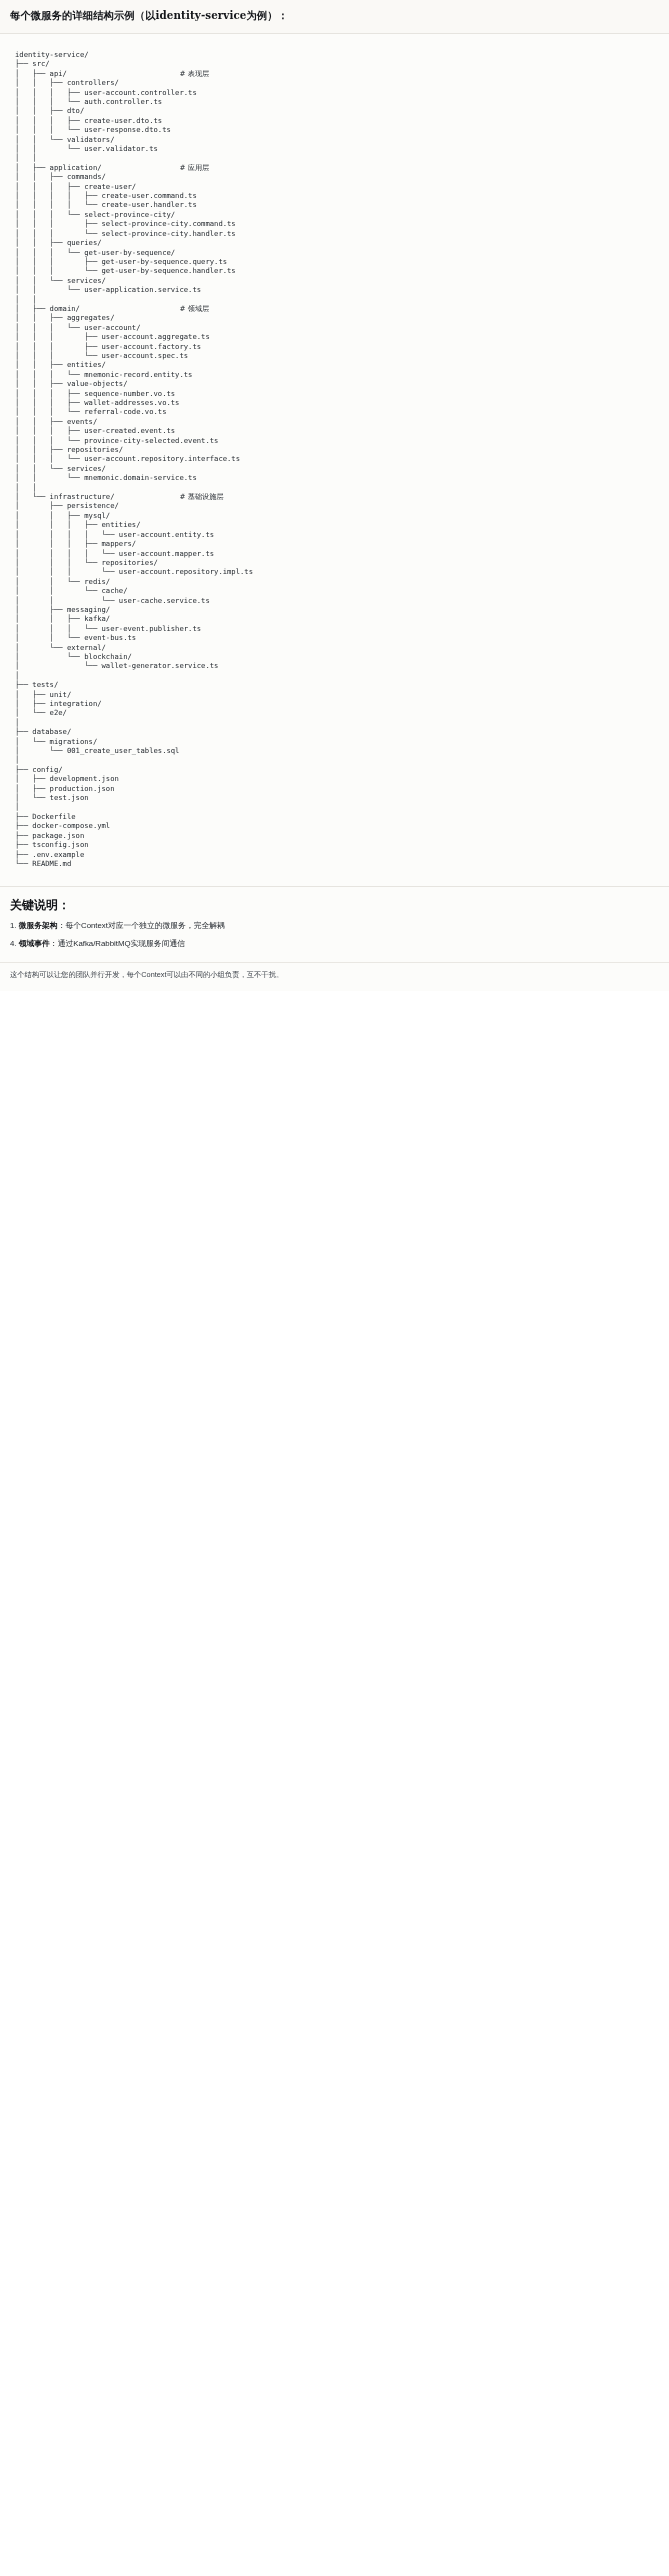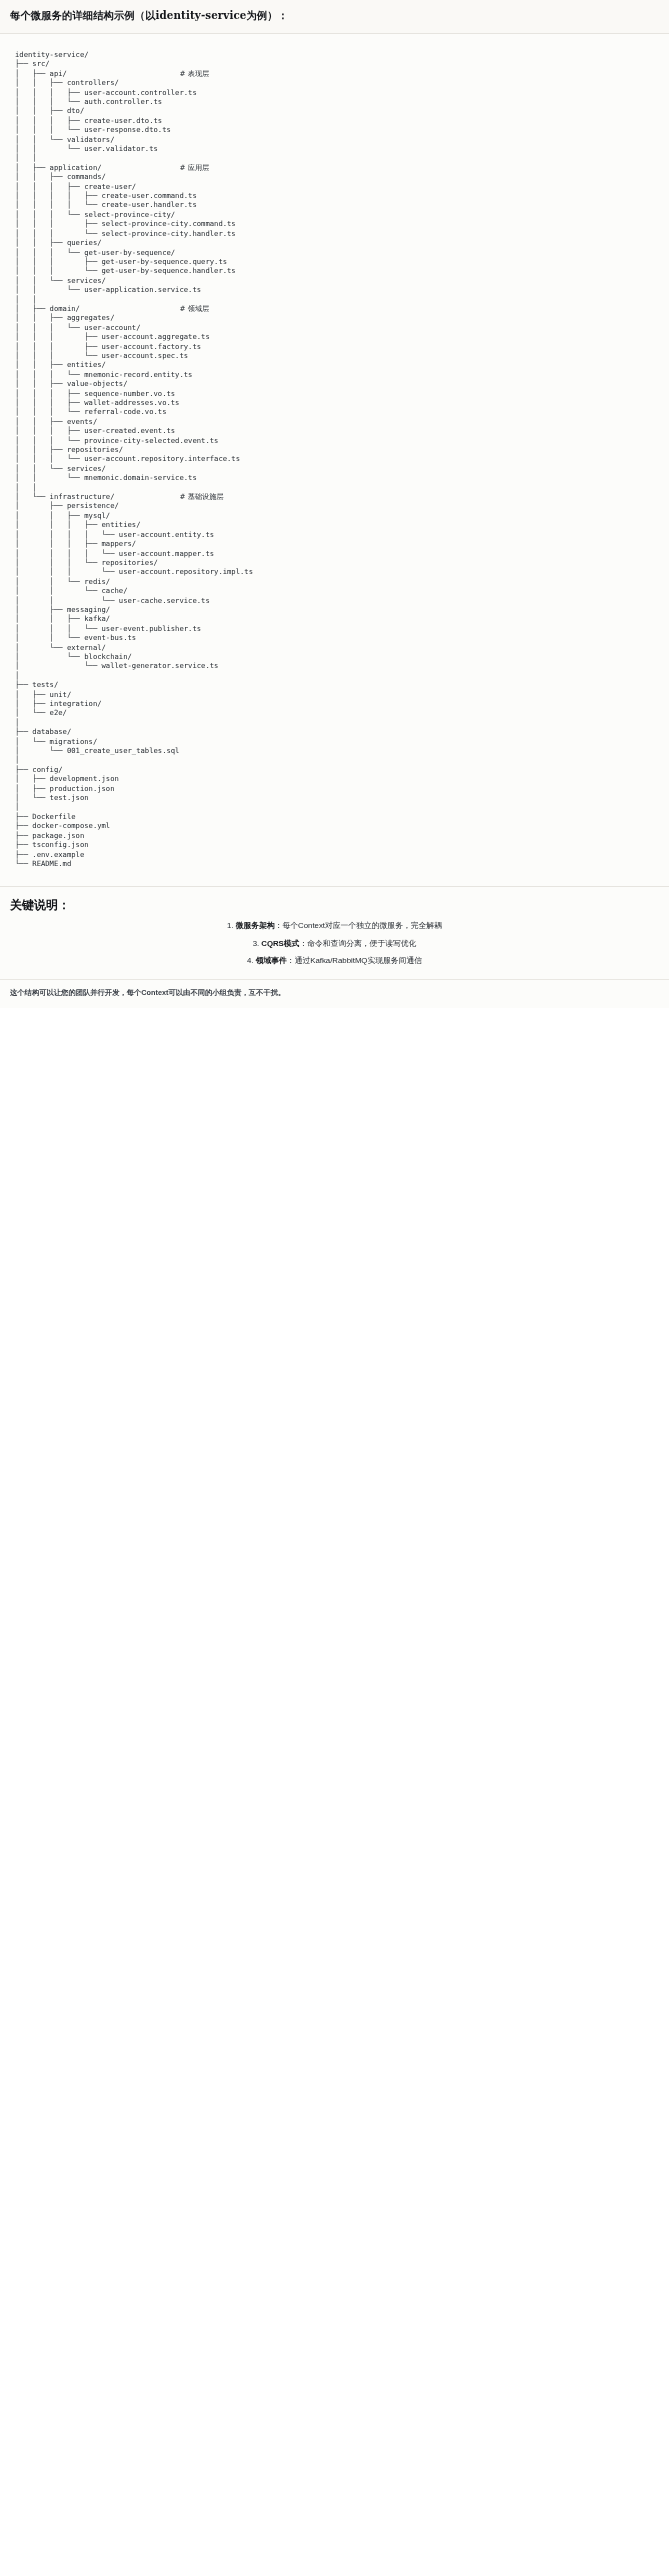--- a/index.html
+++ b/index.html
@@ -73,21 +73,20 @@
     font-family: "DejaVu Serif", "Liberation Serif", serif;
     font-weight: bold;
     font-size: 12px;
     color: #14161a;
     margin: 0 0 6.3px 0;
   }
   .notes-list {
     margin: 0;
     padding: 0;
     list-style: none;
-    text-align: center;
   }
   .notes-list li {
     font-size: 7.8px;
     line-height: 1.55;
     color: #24292f;
     margin-bottom: 5.6px;
     display: block;
   }
   .note-index {
     font-weight: normal;
@@ -101,41 +100,39 @@
   }
 
   .footer-note {
     padding: 6.3px 10px 10px 10px;
     font-size: 7.3px;
     line-height: 1.6;
     color: #3b4048;
     border-top: 0.6px solid #e9e7e2;
     background: #fcfcfa;
     box-sizing: border-box;
-    font-weight: bold;
   }
 </style>
 </head>
 <body>
 
 <div class="page">
 
   <div class="header">
     <div class="header-title">每个微服务的详细结构示例（以identity-service为例）：</div>
   </div>
 
   <div class="code-block">
     <pre class="tree"><span class="tree-line">identity-service/</span><span class="tree-line">├── src/</span><span class="tree-line"><span>│   ├── api/                          </span><span class="tree-comment"># 表现层</span></span><span class="tree-line">│   │   ├── controllers/</span><span class="tree-line">│   │   │   ├── user-account.controller.ts</span><span class="tree-line">│   │   │   └── auth.controller.ts</span><span class="tree-line">│   │   ├── dto/</span><span class="tree-line">│   │   │   ├── create-user.dto.ts</span><span class="tree-line">│   │   │   └── user-response.dto.ts</span><span class="tree-line">│   │   └── validators/</span><span class="tree-line">│   │       └── user.validator.ts</span><span class="tree-line">│   │</span><span class="tree-line"><span>│   ├── application/                  </span><span class="tree-comment"># 应用层</span></span><span class="tree-line">│   │   ├── commands/</span><span class="tree-line">│   │   │   ├── create-user/</span><span class="tree-line">│   │   │   │   ├── create-user.command.ts</span><span class="tree-line">│   │   │   │   └── create-user.handler.ts</span><span class="tree-line">│   │   │   └── select-province-city/</span><span class="tree-line">│   │   │       ├── select-province-city.command.ts</span><span class="tree-line">│   │   │       └── select-province-city.handler.ts</span><span class="tree-line">│   │   ├── queries/</span><span class="tree-line">│   │   │   └── get-user-by-sequence/</span><span class="tree-line">│   │   │       ├── get-user-by-sequence.query.ts</span><span class="tree-line">│   │   │       └── get-user-by-sequence.handler.ts</span><span class="tree-line">│   │   └── services/</span><span class="tree-line">│   │       └── user-application.service.ts</span><span class="tree-line">│   │</span><span class="tree-line"><span>│   ├── domain/                       </span><span class="tree-comment"># 领域层</span></span><span class="tree-line">│   │   ├── aggregates/</span><span class="tree-line">│   │   │   └── user-account/</span><span class="tree-line">│   │   │       ├── user-account.aggregate.ts</span><span class="tree-line">│   │   │       ├── user-account.factory.ts</span><span class="tree-line">│   │   │       └── user-account.spec.ts</span><span class="tree-line">│   │   ├── entities/</span><span class="tree-line">│   │   │   └── mnemonic-record.entity.ts</span><span class="tree-line">│   │   ├── value-objects/</span><span class="tree-line">│   │   │   ├── sequence-number.vo.ts</span><span class="tree-line">│   │   │   ├── wallet-addresses.vo.ts</span><span class="tree-line">│   │   │   └── referral-code.vo.ts</span><span class="tree-line">│   │   ├── events/</span><span class="tree-line">│   │   │   ├── user-created.event.ts</span><span class="tree-line">│   │   │   └── province-city-selected.event.ts</span><span class="tree-line">│   │   ├── repositories/</span><span class="tree-line">│   │   │   └── user-account.repository.interface.ts</span><span class="tree-line">│   │   └── services/</span><span class="tree-line">│   │       └── mnemonic.domain-service.ts</span><span class="tree-line">│   │</span><span class="tree-line"><span>│   └── infrastructure/               </span><span class="tree-comment"># 基础设施层</span></span><span class="tree-line">│       ├── persistence/</span><span class="tree-line">│       │   ├── mysql/</span><span class="tree-line">│       │   │   ├── entities/</span><span class="tree-line">│       │   │   │   └── user-account.entity.ts</span><span class="tree-line">│       │   │   ├── mappers/</span><span class="tree-line">│       │   │   │   └── user-account.mapper.ts</span><span class="tree-line">│       │   │   └── repositories/</span><span class="tree-line">│       │   │       └── user-account.repository.impl.ts</span><span class="tree-line">│       │   └── redis/</span><span class="tree-line">│       │       └── cache/</span><span class="tree-line">│       │           └── user-cache.service.ts</span><span class="tree-line">│       ├── messaging/</span><span class="tree-line">│       │   ├── kafka/</span><span class="tree-line">│       │   │   └── user-event.publisher.ts</span><span class="tree-line">│       │   └── event-bus.ts</span><span class="tree-line">│       └── external/</span><span class="tree-line">│           └── blockchain/</span><span class="tree-line">│               └── wallet-generator.service.ts</span><span class="tree-line">│</span><span class="tree-line">├── tests/</span><span class="tree-line">│   ├── unit/</span><span class="tree-line">│   ├── integration/</span><span class="tree-line">│   └── e2e/</span><span class="tree-line">│</span><span class="tree-line">├── database/</span><span class="tree-line">│   └── migrations/</span><span class="tree-line">│       └── 001_create_user_tables.sql</span><span class="tree-line">│</span><span class="tree-line">├── config/</span><span class="tree-line">│   ├── development.json</span><span class="tree-line">│   ├── production.json</span><span class="tree-line">│   └── test.json</span><span class="tree-line">│</span><span class="tree-line">├── Dockerfile</span><span class="tree-line">├── docker-compose.yml</span><span class="tree-line">├── package.json</span><span class="tree-line">├── tsconfig.json</span><span class="tree-line">├── .env.example</span><span class="tree-line">└── README.md</span></pre>
   </div>
 
   <div class="notes">
     <div class="notes-title">关键说明：</div>
     <ul class="notes-list">
         <li><span class="note-index">1. </span><span class="note-term">微服务架构</span><span class="note-desc">：每个Context对应一个独立的微服务，完全解耦</span></li>
-        <li><span class="note-index">3. </span><span class="note-term">CQRS模式</span><span class="note-desc">：命令和查询分离，便于读写优化</span></li>
         <li><span class="note-index">4. </span><span class="note-term">领域事件</span><span class="note-desc">：通过Kafka/RabbitMQ实现服务间通信</span></li>
       </ul>
   </div>
 
   <div class="footer-note">这个结构可以让您的团队并行开发，每个Context可以由不同的小组负责，互不干扰。</div>
 
 </div>
 
 
 </body></html>

